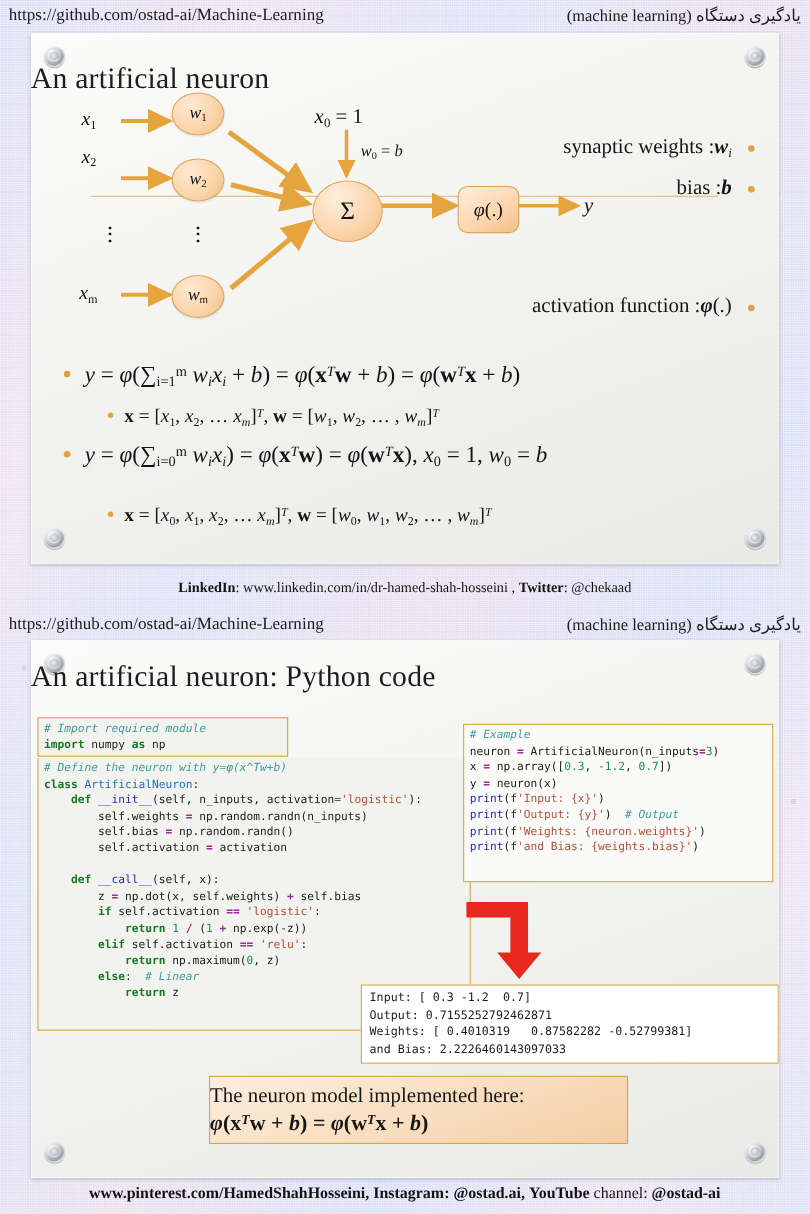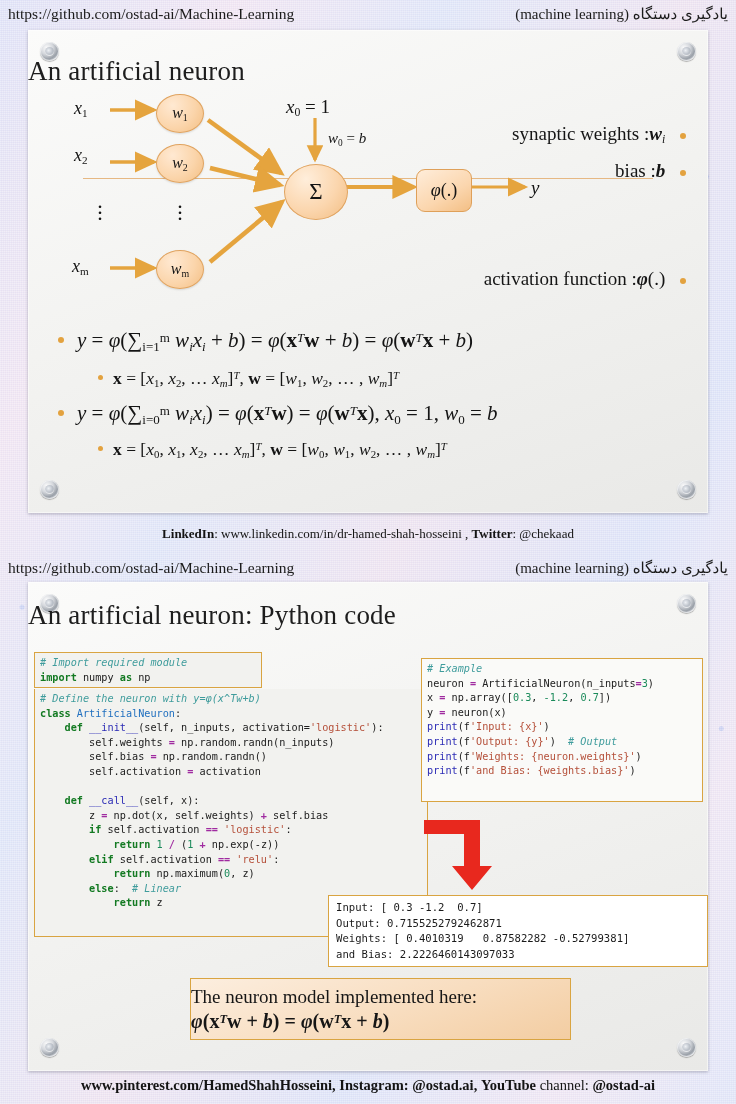--- a/index.html
+++ b/index.html
@@ -217,28 +217,28 @@
         <line x1="287" y1="28" x2="287" y2="70" stroke="#e5a43e" stroke-width="3.2" marker-end="url(#ah2)"></line>
 
         <line x1="317" y1="97" x2="386" y2="97" stroke="#e5a43e" stroke-width="4" marker-end="url(#ah)"></line>
 
         <line x1="443" y1="97" x2="497" y2="97" stroke="#e5a43e" stroke-width="3.2" marker-end="url(#ah)"></line>
       </svg>
 
       <div class="lbl" style="left:46px;top:68px;">
         <span class="it mt">x</span><sub>1</sub>
       </div>
-      <div class="lbl" style="left:46px;top:115px;">
+      <div class="lbl" style="left:46px;top:102px;">
         <span class="it mt">x</span><sub>2</sub>
       </div>
       <div class="lbl" style="left:44px;top:226px;">
         <span class="it mt">x</span><sub>m</sub>
       </div>
 
-      <div class="node" style="left:128px;top:64px;width:46px;height:37px;">
+      <div class="node" style="left:128px;top:54px;width:46px;height:37px;">
         <span><span class="it">w</span><sub>1</sub></span>
       </div>
       <div class="node" style="left:128px;top:114px;width:46px;height:37px;">
         <span><span class="it">w</span><sub>2</sub></span>
       </div>
       <div class="node" style="left:128px;top:220px;width:46px;height:37px;">
         <span><span class="it">w</span><sub>m</sub></span>
       </div>
 
       <div class="vdots" style="left:64px;top:168px;width:16px;">
@@ -290,21 +290,21 @@
     </div>
 
     <div class="eq lvl2" style="left:70px;top:338px;">
       <span class="bdot sm"></span><span class="mt"><span class="bd">x</span> = [<span class="it">x</span><sub>1</sub>, <span class="it">x</span><sub>2</sub>, … <span class="it">x<sub>m</sub></span>]<sup class="it">T</sup>, <span class="bd">w</span> = [<span class="it">w</span><sub>1</sub>, <span class="it">w</span><sub>2</sub>, … , <span class="it">w<sub>m</sub></span>]<sup class="it">T</sup></span>
     </div>
 
     <div class="eq" style="left:30px;top:371px;">
       <span class="bdot"></span><span class="mt"><span class="it">y</span> = <span class="it">φ</span>(∑<sub>i=0</sub><sup>m</sup> <span class="it">w<sub>i</sub>x<sub>i</sub></span>) = <span class="it">φ</span>(<span class="bd">x</span><sup class="it">T</sup><span class="bd">w</span>) = <span class="it">φ</span>(<span class="bd">w</span><sup class="it">T</sup><span class="bd">x</span>), <span class="it">x</span><sub>0</sub> = 1, <span class="it">w</span><sub>0</sub> = <span class="it">b</span></span>
     </div>
 
-    <div class="eq lvl2" style="left:70px;top:409px;">
+    <div class="eq lvl2" style="left:70px;top:428px;">
       <span class="bdot sm"></span><span class="mt"><span class="bd">x</span> = [<span class="it">x</span><sub>0</sub>, <span class="it">x</span><sub>1</sub>, <span class="it">x</span><sub>2</sub>, … <span class="it">x<sub>m</sub></span>]<sup class="it">T</sup>, <span class="bd">w</span> = [<span class="it">w</span><sub>0</sub>, <span class="it">w</span><sub>1</sub>, <span class="it">w</span><sub>2</sub>, … , <span class="it">w<sub>m</sub></span>]<sup class="it">T</sup></span>
     </div>
 
   </div>
 
   <div class="footline" style="top:526px;">
     <span class="bd">LinkedIn</span><span>: </span><span>www.linkedin.com/in/dr-hamed-shah-hosseini</span><span> , </span><span class="bd">Twitter</span><span>: </span><span>@chekaad</span>
   </div>
 
   <div class="hdr" style="top:556px;">

